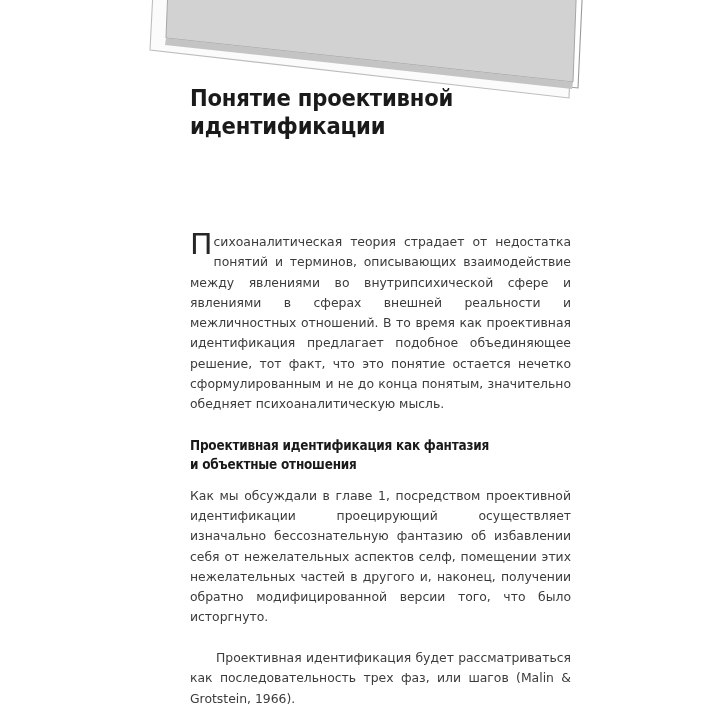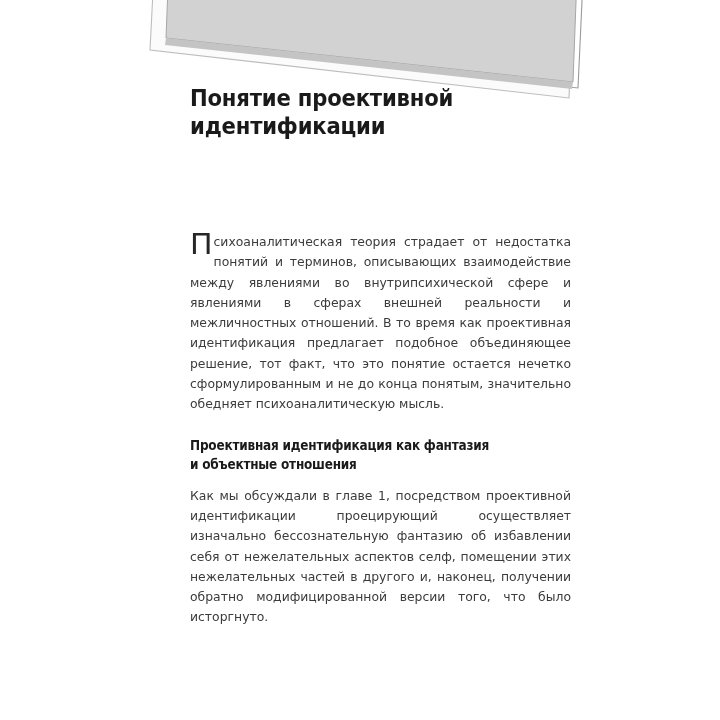--- a/index.html
+++ b/index.html
@@ -138,15 +138,16 @@
 
     <p class="body lead">
       <span class="dropcap">П</span><span>сихоаналитическая теория страдает от недостатка понятий и терминов, описывающих взаимодействие между явлениями во внутрипсихической сфере и явлениями в сферах внешней реальности и межличностных отношений. В то время как проективная идентификация предлагает подобное объединяющее решение, тот факт, что это понятие остается нечетко сформулированным и не до конца понятым, значительно обедняет психоаналитическую мысль.</span>
     </p>
 
     <h2 class="subhead">Проективная идентификация как фантазия
 и объектные отношения</h2>
 
     <p class="body">Как мы обсуждали в главе 1, посредством проективной идентификации проецирующий осуществляет изначально бессознательную фантазию об избавлении себя от нежелательных аспектов селф, помещении этих нежелательных частей в другого и, наконец, получении обратно модифицированной версии того, что было исторгнуто.</p>
 
+    <p class="body indent spaced-top">Проективная идентификация будет рассматриваться как последовательность трех фаз, или шагов (Malin &amp; Grotstein, 1966).</p>
 
   </div>
 </div>
 
 </body></html>

